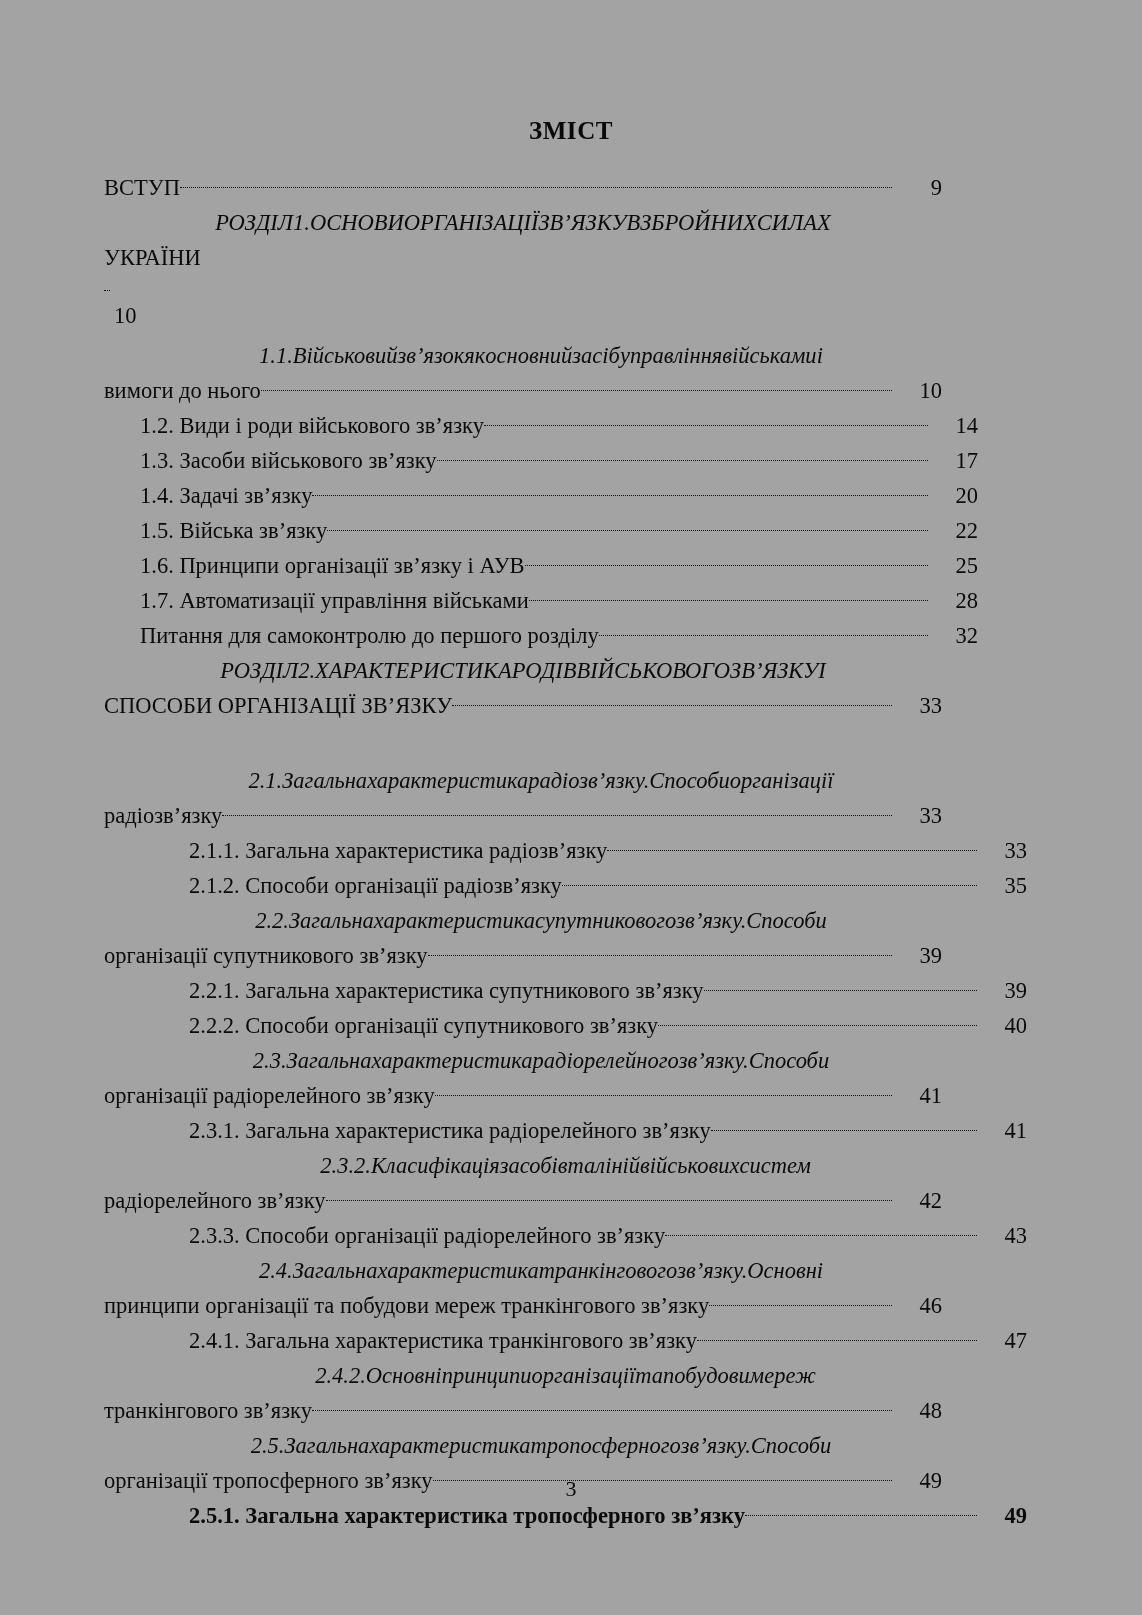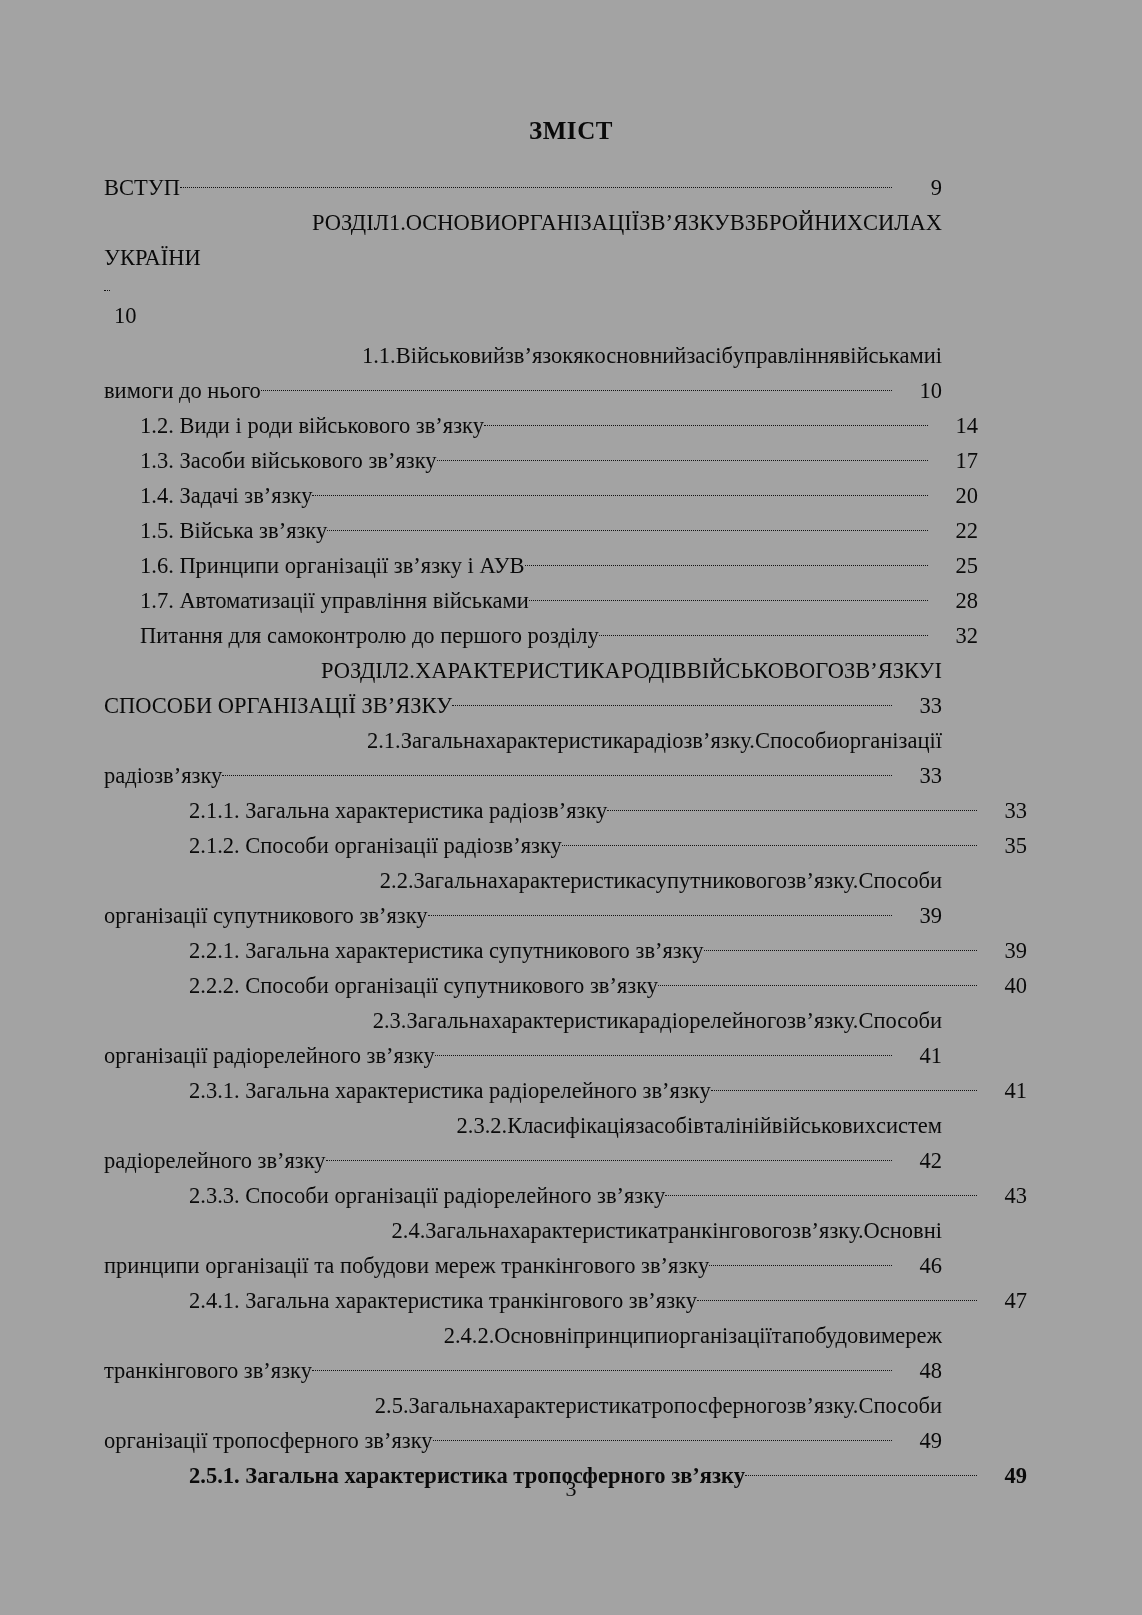--- a/index.html
+++ b/index.html
@@ -56,21 +56,22 @@
     white-space: nowrap;
   }
   .line.justify {
     display: flex;
     white-space: normal;
   }
   .line.justify > .w {
     flex: 0 0 auto;
   }
   .line.justify {
-    justify-content: flex-end;
+    justify-content: center;
+    font-style: italic;
   }
 
   .lastline {
     display: flex;
     align-items: baseline;
     width: 100%;
   }
   .lastline .txt {
     flex: 0 0 auto;
     white-space: pre;
@@ -221,21 +222,21 @@
           <span class="w">ЗВ’ЯЗКУ</span>
           <span class="w">І</span>
         </div>
         <div class="lastline" style="padding-left: 0px; justify-content: space-between;">
           <span class="txt">СПОСОБИ ОРГАНІЗАЦІЇ ЗВ’ЯЗКУ</span>
           <span class="leader"></span>
           <span class="num">33</span>
         </div>
       </div>
       <div class="entry lvl1">
-        <div class="line justify" style="padding-left: 36px;">
+        <div class="line justify" style="padding-left: 36px; margin-top: 40px;">
           <span class="w">2.1.</span>
           <span class="w">Загальна</span>
           <span class="w">характеристика</span>
           <span class="w">радіозв’язку.</span>
           <span class="w">Способи</span>
           <span class="w">організації</span>
         </div>
         <div class="lastline" style="padding-left: 0px;">
           <span class="txt">радіозв’язку</span>
           <span class="leader"></span>

